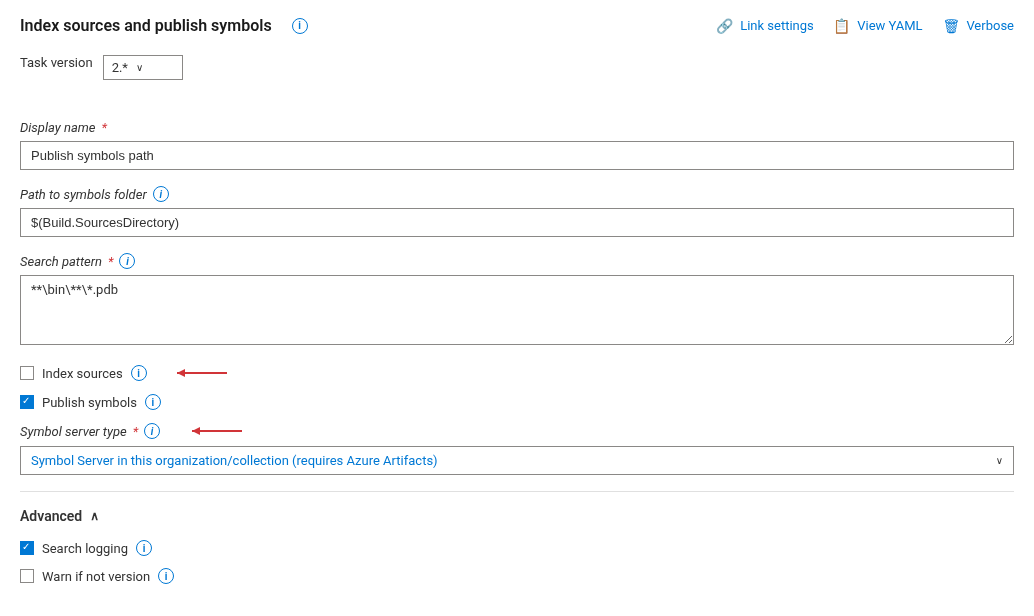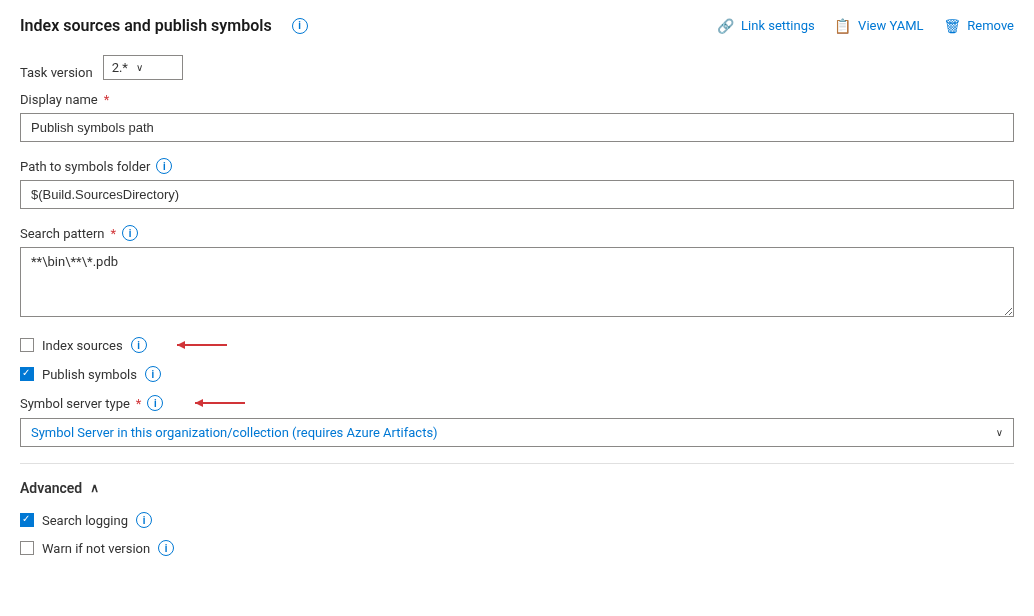--- a/index.html
+++ b/index.html
@@ -57,23 +57,23 @@
       cursor: pointer;
       font-size: 13px;
       text-decoration: none;
     }
     .action-icon {
       font-size: 14px;
       color: #0078d4;
     }
     .task-version-row {
       display: flex;
-      align-items: flex-end;
+      align-items: flex-start;
       gap: 10px;
-      margin-bottom: 12px;
+      margin-bottom: 40px;
     }
     .task-version-label {
       font-size: 13px;
       color: #333;
     }
     .task-version-select {
       display: flex;
       align-items: center;
       border: 1px solid #8a8886;
       padding: 4px 8px;
@@ -90,20 +90,21 @@
     .form-group {
       margin-bottom: 16px;
     }
     .form-label {
       display: flex;
       align-items: center;
       gap: 6px;
       font-size: 13px;
       color: #333;
       margin-bottom: 6px;
+      font-style: italic;
     }
     .form-label .required {
       color: #d13438;
     }
     .form-input {
       width: 100%;
       border: 1px solid #8a8886;
       padding: 6px 10px;
       font-size: 13px;
       color: #333;
@@ -207,21 +208,21 @@
       <a class="header-action-btn">
         <span class="action-icon">🔗</span>
         <span>Link settings</span>
       </a>
       <a class="header-action-btn">
         <span class="action-icon">📋</span>
         <span>View YAML</span>
       </a>
       <a class="header-action-btn">
         <span class="action-icon">🗑</span>
-        <span>Remove</span>
+        <span>Verbose</span>
       </a>
     </div>
   </div>
 
   <div class="task-version-row">
     <span class="task-version-label">Task version</span>
     <div class="task-version-select">
       <span>2.*</span>
       <span class="chevron-down">∨</span>
     </div>

